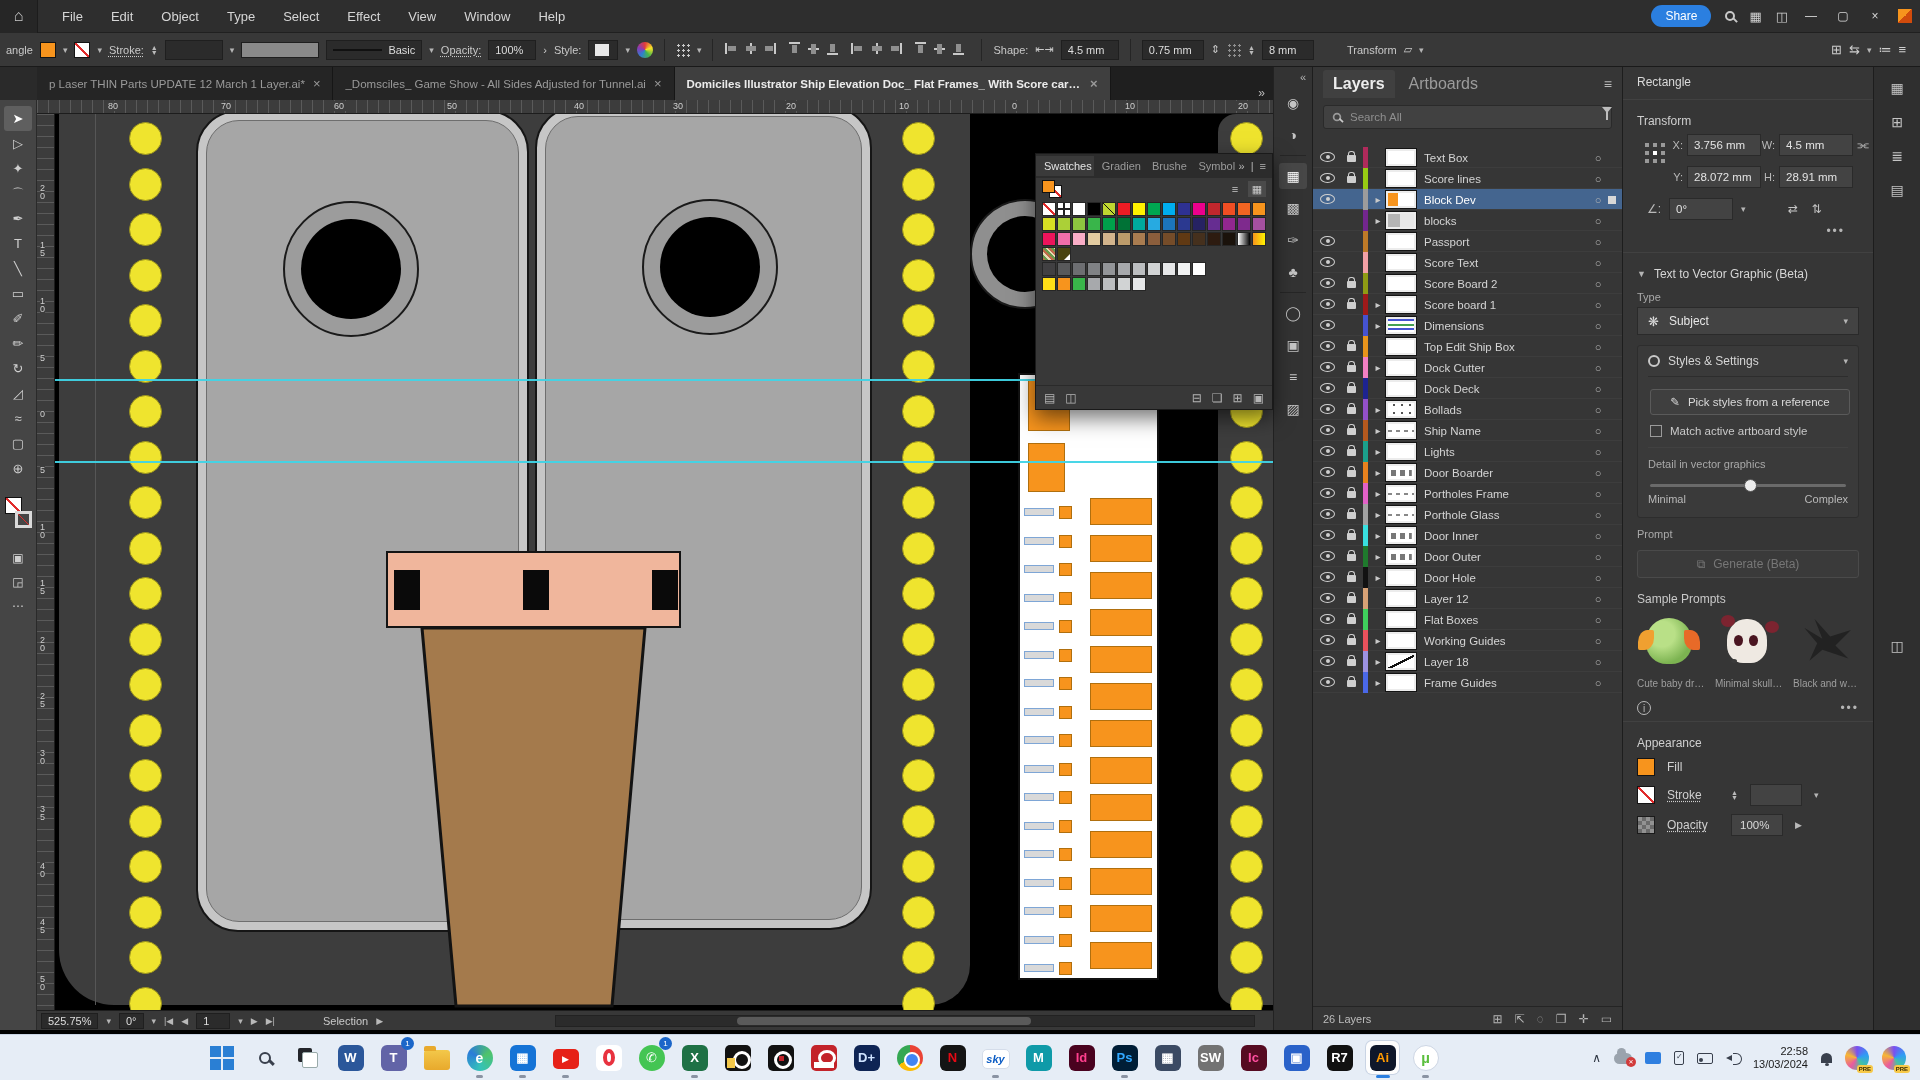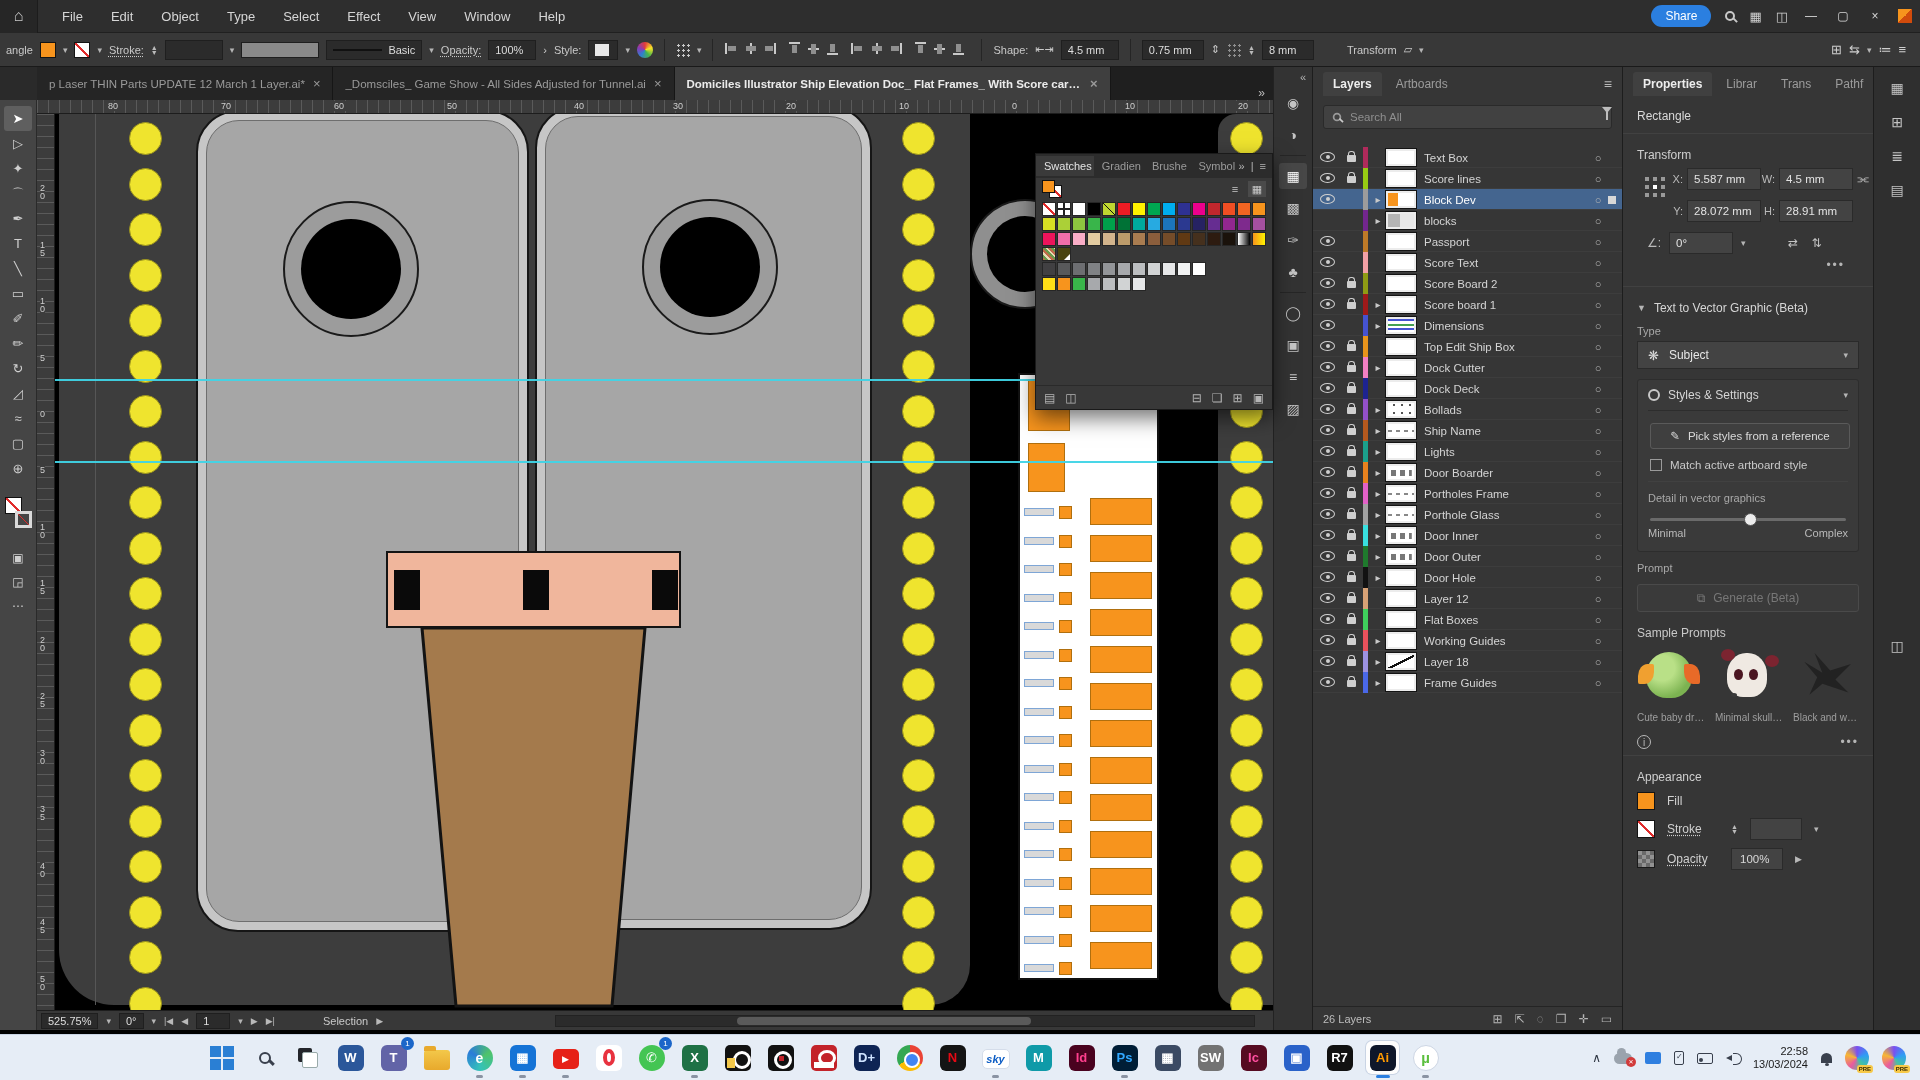--- a/index.html
+++ b/index.html
@@ -125,21 +125,21 @@
     border-left:1px solid #222; border-right:1px solid #1d1d1d; display:flex; flex-direction:column; align-items:center; }
   #dockmid .collapse { color:#b5b5b5; font-size:11px; padding:4px 0; align-self:flex-end; padding-right:6px; }
   .dock-ic { width:28px; height:26px; margin:3px 0; display:flex; align-items:center; justify-content:center;
     color:#c5c5c5; font-size:14px; border-radius:3px; }
   .dock-ic.active { background:#474747; color:#fff; }
   .dock-sep { width:26px; height:1px; background:#262626; margin:4px 0; }
 
   
   #layers { position:absolute; left:1313px; top:67px; width:310px; height:963px; background:#363636; border-right:1px solid #1d1d1d; }
   .pan-tabs { display:flex; align-items:center; height:34px; padding:0 10px; gap:4px; }
-  .pan-tab { padding:5px 10px; font-size:12px; color:#9c9c9c; }
+  .pan-tab { padding:5px 10px; font-size:16px; color:#9c9c9c; }
   .pan-tab.active { background:#404040; color:#ededed; font-weight:bold; border-radius:3px 3px 0 0; }
   .pan-menu { margin-left:auto; color:#b9b9b9; font-size:14px; }
   #layers-search { margin:4px 10px; height:24px; background:#414141; border:1px solid #2a2a2a; border-radius:3px;
     display:flex; align-items:center; gap:8px; padding:0 8px; }
   #layers-search .ph { color:#8f8f8f; font-size:11.5px; }
   #layers-filter { position:absolute; right:10px; top:46px; }
   .funnel { width:0; height:0; border-left:5px solid transparent; border-right:5px solid transparent; border-top:6px solid #bdbdbd; position:relative; }
   .funnel::after { content:""; position:absolute; left:-1px; top:-1px; width:2px; height:8px; background:#bdbdbd; }
   #layer-rows { position:absolute; left:0; top:80px; right:0; }
   .lrow { display:grid; grid-template-columns:28px 22px 7px 16px 38px 1fr 20px 14px; align-items:center;
@@ -997,34 +997,28 @@
     <span class="fic">⊞</span>
         <span class="fic">⇱</span>
         <span class="fic">◌</span>
         <span class="fic">❐</span>
         <span class="fic">✛</span>
         <span class="fic">▭</span>
       </div>
   </div>
 
   <div id="props">
-    <div class="pan-tabs" id="prop-tabs">
-        <span class="pan-tab active">Properties</span>
-        <span class="pan-tab">Librar</span>
-        <span class="pan-tab">Trans</span>
-        <span class="pan-tab">Pathf</span>
-      </div>
     <div id="p-obj">Rectangle</div>
     <div class="p-div"></div>
     <div class="p-sec">
       <div class="p-title">Transform</div>
       <div class="tf-grid">
         <span class="refgrid"></span>
         <span class="tf-lab">X:</span>
-        <span class="tf-well">5.587 mm</span>
+        <span class="tf-well">3.756 mm</span>
         <span class="tf-lab">W:</span>
         <span class="tf-well">4.5 mm</span>
         <span class="chain">⫘</span>
         <span></span>
         <span class="tf-lab">Y:</span>
         <span class="tf-well">28.072 mm</span>
         <span class="tf-lab">H:</span>
         <span class="tf-well">28.91 mm</span>
         <span></span>
       </div>

